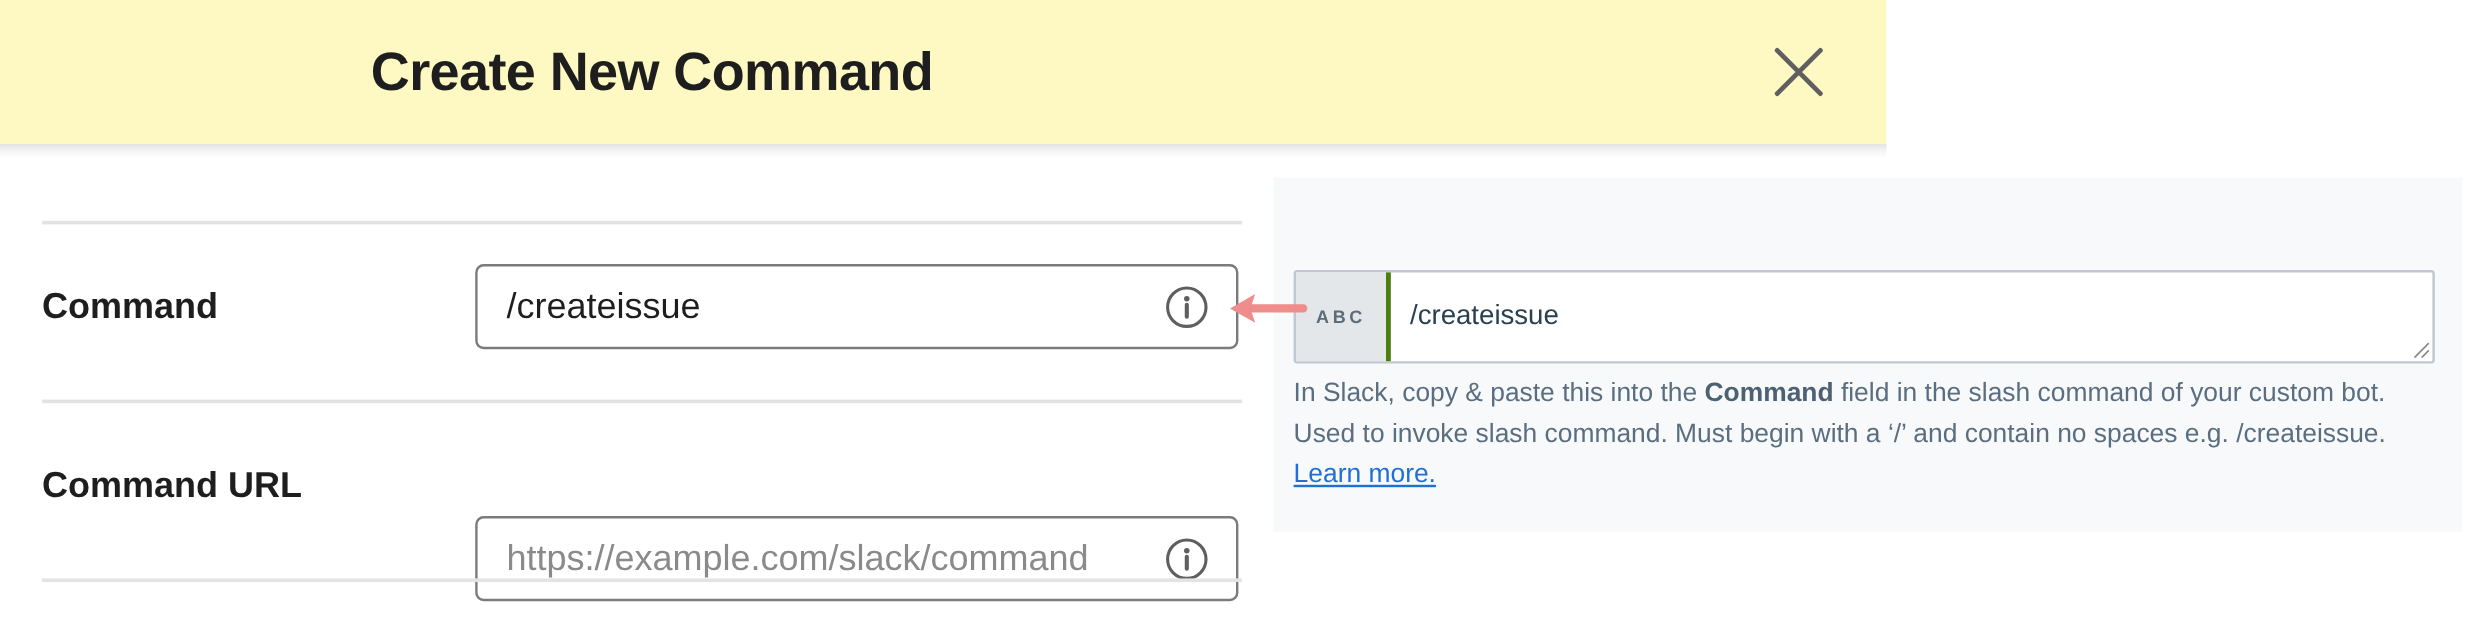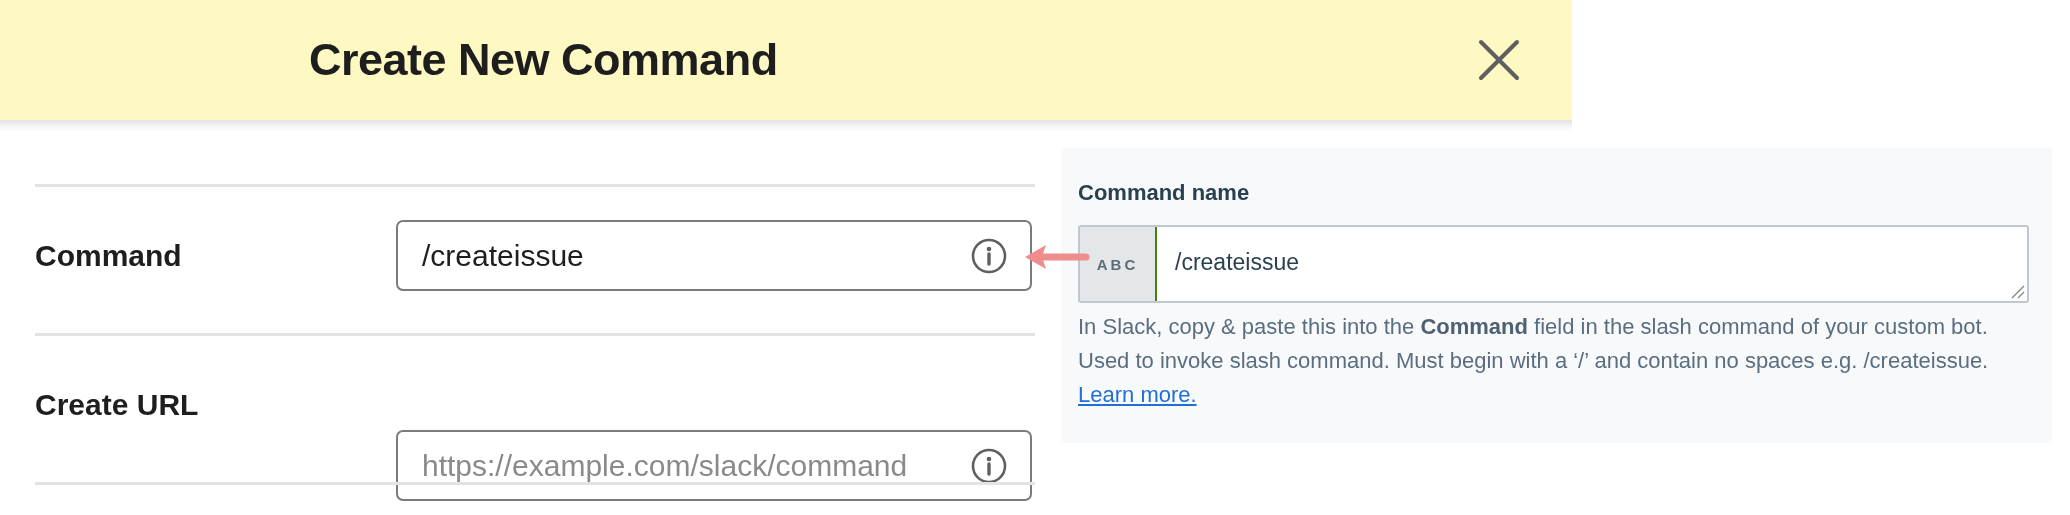--- a/index.html
+++ b/index.html
@@ -63,21 +63,21 @@
   .panel-label {
     position: absolute; left: 17px; top: 30px; font-size: 22px; font-weight: bold;
     color: #28404f; line-height: 30px; white-space: nowrap;
   }
   .panel-input {
     position: absolute; left: 17px; top: 77px; width: 951px; height: 78px;
     border: 2px solid #bfc8d0; border-radius: 3px; background: #fff; box-sizing: border-box;
   }
   .abc-addon {
     position: absolute; left: 0; top: 0; width: 75px; height: 74px;
-    background: #e4e7ea; border-right: 2px solid #4d7c0f;
+    background: #e4e7ea; border-right: 4px solid #4d7c0f;
     font-size: 15px; font-weight: bold; letter-spacing: 3px; color: #5e6b78;
     display: flex; align-items: center; justify-content: center;
   }
   .panel-input textarea {
     position: absolute; left: 77px; top: 0; width: 868px; height: 74px;
     border: none; outline: none; resize: none; background: transparent;
     padding: 20px 0 0 18px; box-sizing: border-box;
     font-family: "Liberation Sans", "DejaVu Sans", sans-serif;
     font-size: 23px; color: #28404f; line-height: 30px;
   }
@@ -116,36 +116,35 @@
     <svg viewBox="0 0 38 38">
       <circle cx="19" cy="19" r="16" fill="none" stroke="#5f5f5f" stroke-width="2.6"></circle>
       <circle cx="19" cy="12" r="2.3" fill="#5f5f5f"></circle>
       <line x1="19" y1="17" x2="19" y2="27" stroke="#5f5f5f" stroke-width="3.4" stroke-linecap="round"></line>
     </svg>
   </div>
 </div>
 
 <div class="divider" style="top:333px;"></div>
 
-<div class="row-label" style="top:385px;">Create URL</div>
+<div class="row-label" style="top:385px;">Command URL</div>
 <div class="field" style="top:391px;margin-top:39px;">
   <input type="text" placeholder="https://example.com/slack/command" style="">
   <div class="info-icon">
     <svg viewBox="0 0 38 38">
       <circle cx="19" cy="19" r="16" fill="none" stroke="#5f5f5f" stroke-width="2.6"></circle>
       <circle cx="19" cy="12" r="2.3" fill="#5f5f5f"></circle>
       <line x1="19" y1="17" x2="19" y2="27" stroke="#5f5f5f" stroke-width="3.4" stroke-linecap="round"></line>
     </svg>
   </div>
 </div>
 
 <div class="divider" style="top:482px;"></div>
 
 <div class="panel">
-  <div class="panel-label">Command name</div>
   <div class="panel-input">
     <div class="abc-addon">ABC</div>
     <textarea style="">/createissue</textarea>
     <div class="resize-handle">
       <svg viewBox="0 0 16 16">
         <line x1="3" y1="15" x2="15" y2="3" stroke="#8a8a8a" stroke-width="1.4"></line>
         <line x1="9" y1="15" x2="15" y2="9" stroke="#8a8a8a" stroke-width="1.4"></line>
       </svg>
     </div>
   </div>

